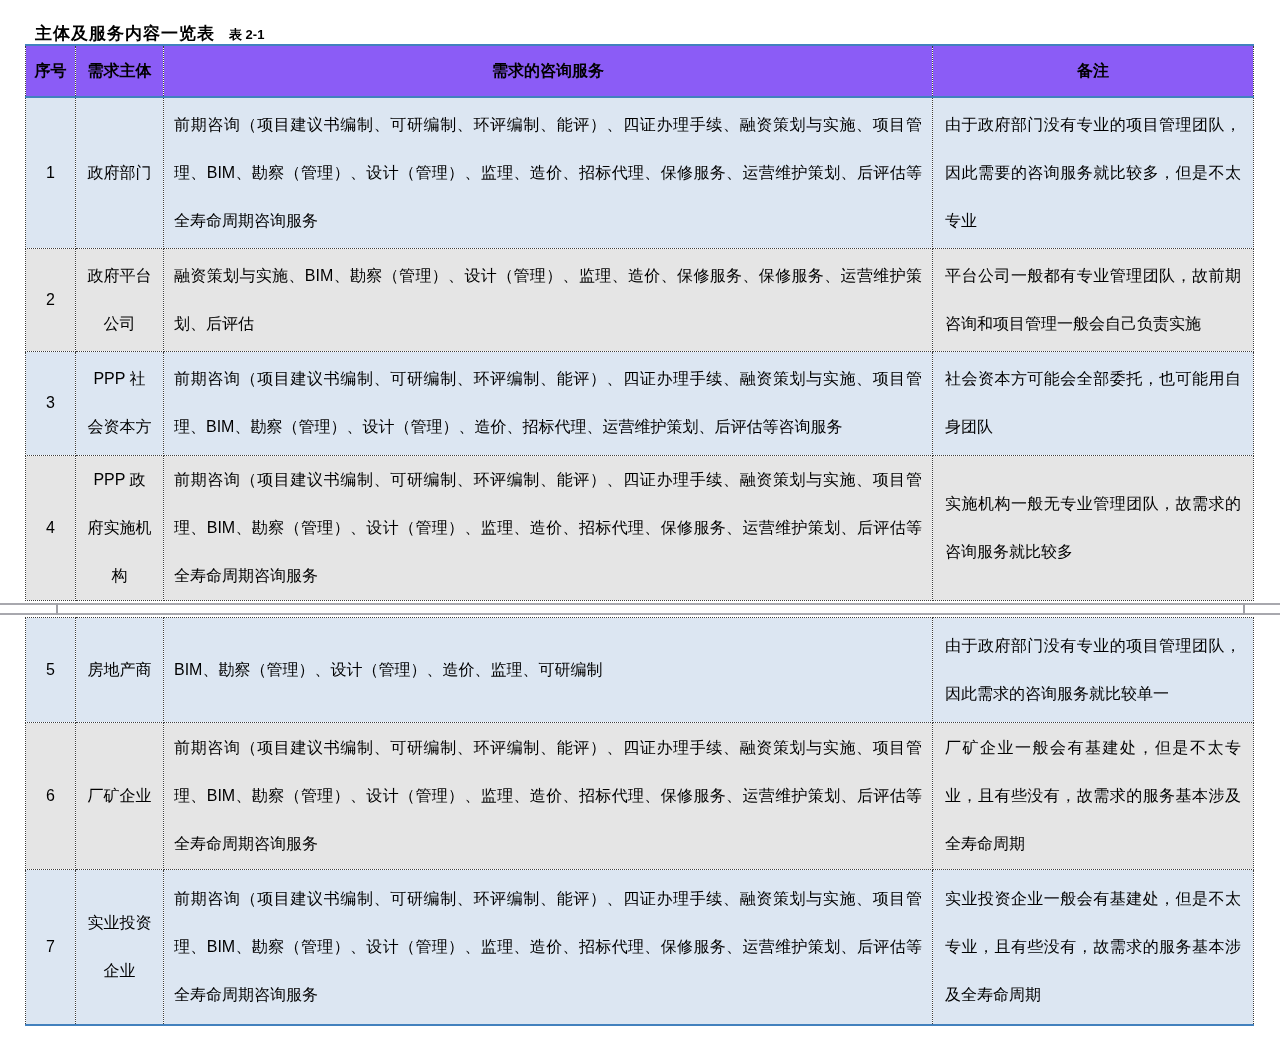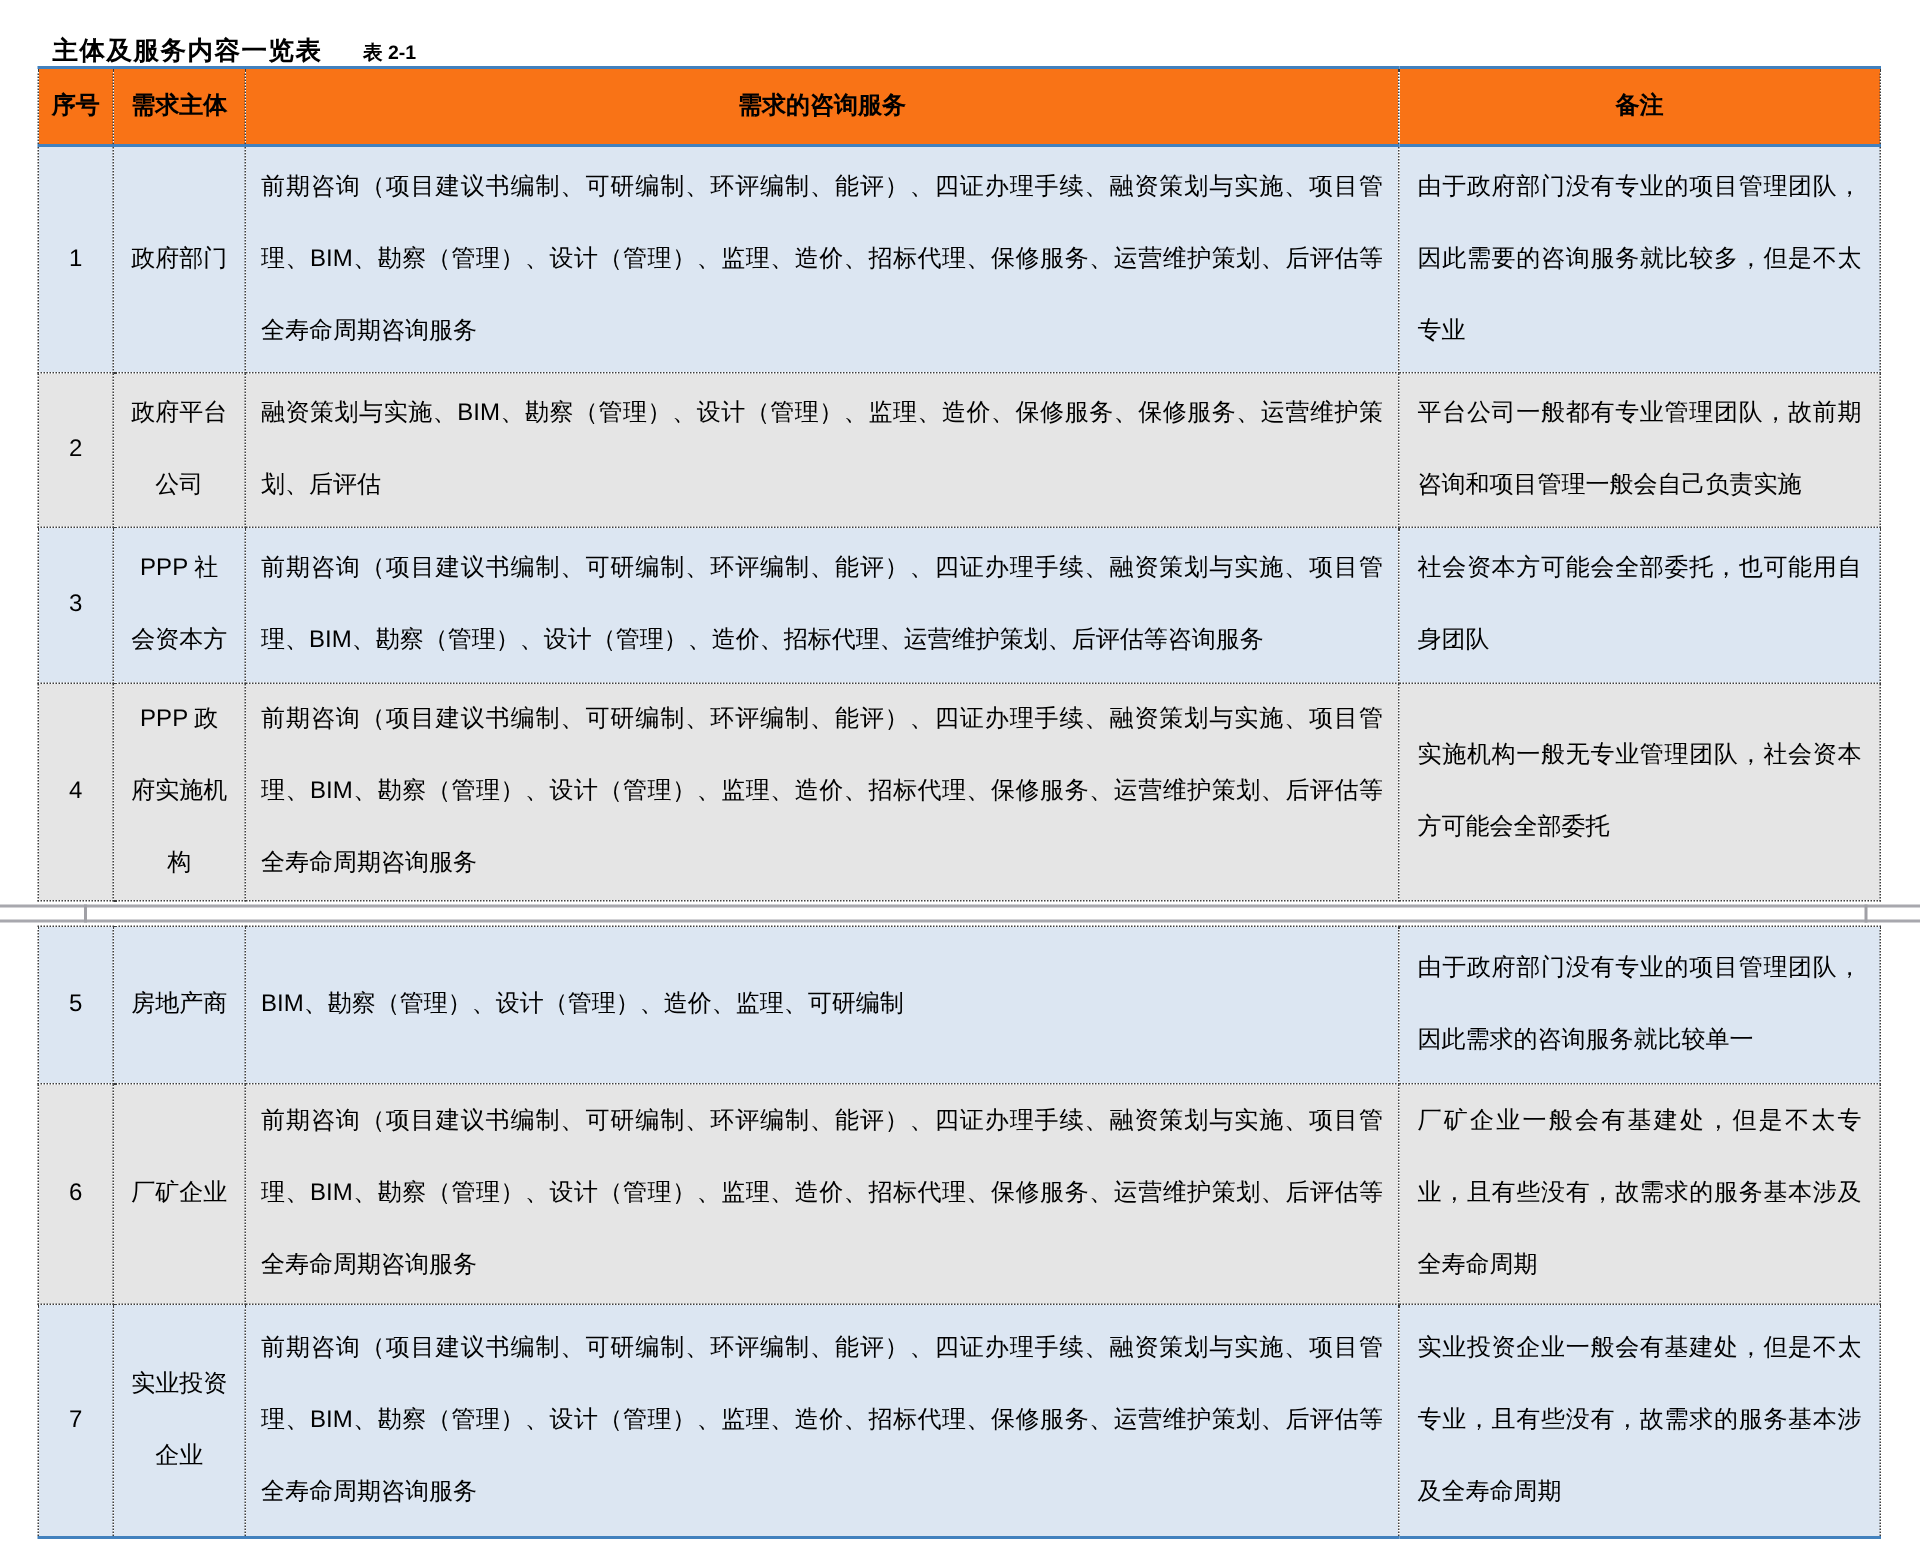--- a/index.html
+++ b/index.html
@@ -12,21 +12,21 @@
     color: #000000;
     overflow: hidden;
   }
 
   .title-row {
     position: absolute;
     top: 11px;
     left: 35px;
     display: flex;
     align-items: baseline;
-    gap: 27px;
+    gap: 14px;
     white-space: nowrap;
   }
   .doc-title  { font-size: 17px; font-weight: bold; letter-spacing: 1px; }
   .table-label { font-size: 13px; font-weight: bold; margin-top: 15px; }
 
   table.svc-table {
     position: absolute;
     left: 25px;
     width: 1228px;
     border-collapse: collapse;
@@ -45,21 +45,21 @@
     vertical-align: middle;
     font-size: 16px;
     overflow: hidden;
   }
 
   .svc-table th {
     font-weight: bold;
     text-align: center;
     height: 52px;
     line-height: 20px;
-    background: #f97316;
+    background: #8b5cf6;
     border-top: 2px solid #4281be;
     border-bottom: 2px solid #4281be;
   }
 
   .svc-table td { line-height: 48px; background: #e5e5e5; }
   tr.shaded td  { background: #dce6f2; }
 
   td.cell-no      { text-align: center; }
   td.cell-subject { text-align: center; padding: 0 11px; }
   td.cell-services{ text-align: justify; padding: 0 10px; }
@@ -137,21 +137,21 @@
   <tr class="shaded rh-2">
     <td class="cell-no">3</td>
     <td class="cell-subject">PPP 社会资本方</td>
     <td class="cell-services">前期咨询（项目建议书编制、可研编制、环评编制、能评）、四证办理手续、融资策划与实施、项目管理、BIM、勘察（管理）、设计（管理）、造价、招标代理、运营维护策划、后评估等咨询服务</td>
     <td class="cell-remarks">社会资本方可能会全部委托，也可能用自身团队</td>
   </tr>
   <tr class="rh-3">
     <td class="cell-no">4</td>
     <td class="cell-subject">PPP 政府实施机构</td>
     <td class="cell-services">前期咨询（项目建议书编制、可研编制、环评编制、能评）、四证办理手续、融资策划与实施、项目管理、BIM、勘察（管理）、设计（管理）、监理、造价、招标代理、保修服务、运营维护策划、后评估等全寿命周期咨询服务</td>
-    <td class="cell-remarks">实施机构一般无专业管理团队，社会资本方可能会全部委托</td>
+    <td class="cell-remarks">实施机构一般无专业管理团队，故需求的咨询服务就比较多</td>
   </tr>
 </tbody>
   </table>
 
 <div class="page-divider">
   <div class="pd-line pd-top"></div>
   <div class="pd-line pd-bottom"></div>
   <div class="pd-tick pd-tick-left"></div>
   <div class="pd-tick pd-tick-right"></div>
 </div>

